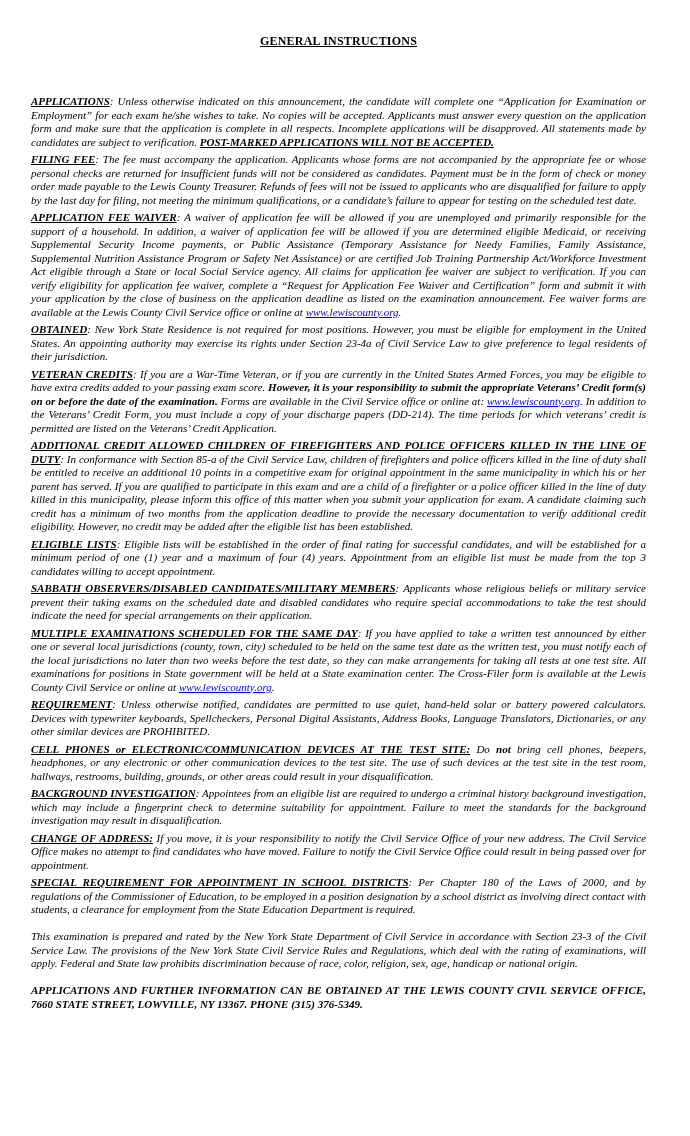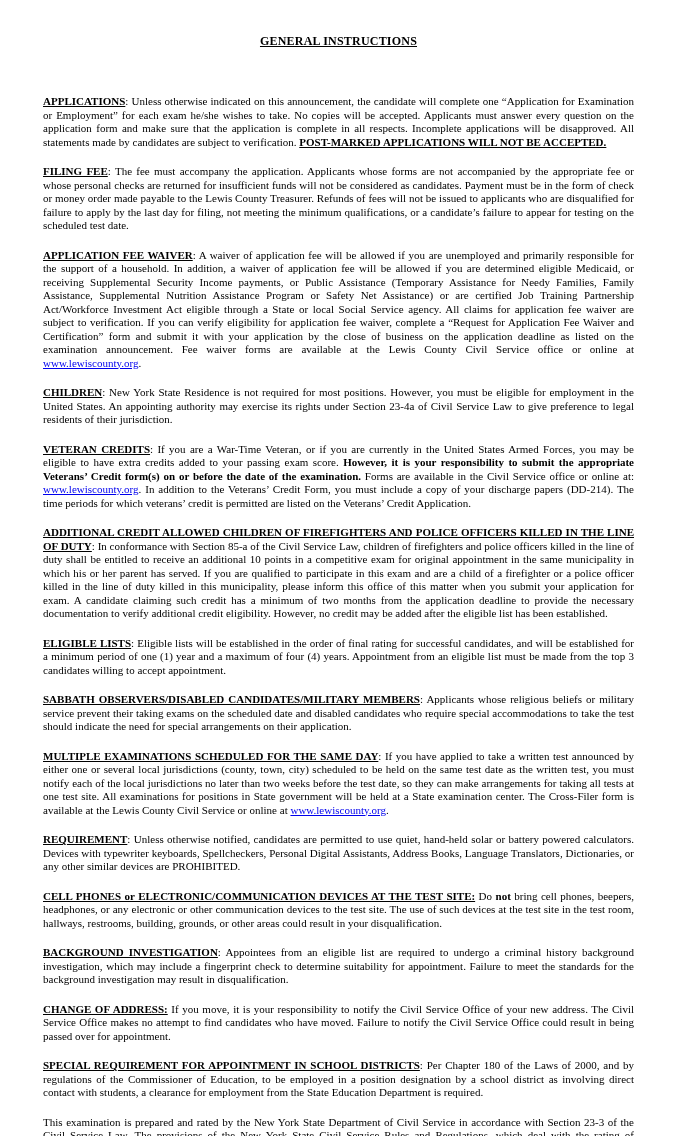--- a/index.html
+++ b/index.html
@@ -24,21 +24,22 @@
     text-decoration: underline;
     margin: 4px 0 46px 0;
     letter-spacing: 0.2px;
   }
   .doc-body {
     font-size: 11px;
     line-height: 13.5px;
     text-align: justify;
   }
   .para {
-    margin: 16px;
+    margin: 4px;
+    font-style: italic;
   }
   .para.gap {
     margin-top: 13.5px;
   }
   .run-h {
     font-weight: bold;
     text-decoration: underline;
   }
   .run-b {
     font-weight: bold;
@@ -56,21 +57,21 @@
 </style>
 </head>
 <body>
 
 <div class="page">
   <div class="doc-title">GENERAL INSTRUCTIONS</div>
   <div class="doc-body">
       <p class="para"><span class="run-h">APPLICATIONS</span><span class="run-n">:  Unless otherwise indicated on this announcement, the candidate will complete one “Application for Examination or Employment” for each exam he/she wishes to take.  No copies will be accepted.  Applicants must answer every question on the application form and make sure that the application is complete in all respects.  Incomplete applications will be disapproved.  All statements made by candidates are subject to verification.  </span><span class="run-hb">POST-MARKED APPLICATIONS WILL NOT BE ACCEPTED.</span></p>
       <p class="para"><span class="run-h">FILING FEE</span><span class="run-n">:  The fee must accompany the application.  Applicants whose forms are not accompanied by the appropriate fee or whose personal checks are returned for insufficient funds will not be considered as candidates.  Payment must be in the form of check or money order made payable to the Lewis County Treasurer.  Refunds of fees will not be issued to applicants who are disqualified for failure to apply by the last day for filing, not meeting the minimum qualifications, or a candidate’s failure to appear for testing on the scheduled test date.</span></p>
       <p class="para"><span class="run-h">APPLICATION FEE WAIVER</span><span class="run-n">:  A waiver of application fee will be allowed if you are unemployed and primarily responsible for the support of a household.  In addition, a waiver of application fee will be allowed if you are determined eligible Medicaid, or receiving Supplemental Security Income payments, or Public Assistance (Temporary Assistance for Needy Families, Family Assistance, Supplemental Nutrition Assistance Program or Safety Net Assistance) or are certified Job Training Partnership Act/Workforce Investment Act eligible through a State or local Social Service agency.  All claims for application fee waiver are subject to verification.  If you can verify eligibility for application fee waiver, complete a “Request for Application Fee Waiver and Certification” form and submit it with your application by the close of business on the application deadline as listed on the examination announcement.  Fee waiver forms are available at the Lewis County Civil Service office or online at </span><span class="run-l">www.lewiscounty.org</span><span class="run-n">.</span></p>
-      <p class="para"><span class="run-h">CHILDREN</span><span class="run-n">:  New York State Residence is not required for most positions.  However, you must be eligible for employment in the United States.  An appointing authority may exercise its rights under Section 23-4a of Civil Service Law to give preference to legal residents of their jurisdiction.</span></p>
+      <p class="para"><span class="run-h">OBTAINED</span><span class="run-n">:  New York State Residence is not required for most positions.  However, you must be eligible for employment in the United States.  An appointing authority may exercise its rights under Section 23-4a of Civil Service Law to give preference to legal residents of their jurisdiction.</span></p>
       <p class="para"><span class="run-h">VETERAN CREDITS</span><span class="run-n">:  If you are a War-Time Veteran, or if you are currently in the United States Armed Forces, you may be eligible to have extra credits added to your passing exam score.  </span><span class="run-b">However, it is your responsibility to submit the appropriate Veterans’ Credit form(s) on or before the date of the examination.</span><span class="run-n">    Forms are available in the Civil Service office or online at: </span><span class="run-l">www.lewiscounty.org</span><span class="run-n">.    In addition to the Veterans’ Credit Form, you must include a copy of your discharge papers (DD-214).  The time periods for which veterans’ credit is permitted are listed on the Veterans’ Credit Application.</span></p>
       <p class="para"><span class="run-h">ADDITIONAL CREDIT ALLOWED CHILDREN OF FIREFIGHTERS AND POLICE OFFICERS KILLED IN THE LINE OF DUTY</span><span class="run-n">:  In conformance with Section 85-a of the Civil Service Law, children of firefighters and police officers killed in the line of duty shall be entitled to receive an additional 10 points in a competitive exam for original appointment in the same municipality in which his or her parent has served.  If you are qualified to participate in this exam and are a child of a firefighter or a police officer killed in the line of duty killed in this municipality, please inform this office of this matter when you submit your application for exam.  A candidate claiming such credit has a minimum of two months from the application deadline to provide the necessary documentation to verify additional credit eligibility.  However, no credit may be added after the eligible list has been established.</span></p>
       <p class="para"><span class="run-h">ELIGIBLE LISTS</span><span class="run-n">:  Eligible lists will be established in the order of final rating for successful candidates, and will be established for a minimum period of one (1) year and a maximum of four (4) years.  Appointment from an eligible list must be made from the top 3 candidates willing to accept appointment.</span></p>
       <p class="para"><span class="run-h">SABBATH OBSERVERS/DISABLED CANDIDATES/MILITARY MEMBERS</span><span class="run-n">:  Applicants whose religious beliefs or military service prevent their taking exams on the scheduled date and disabled candidates who require special accommodations to take the test should indicate the need for special arrangements on their application.</span></p>
       <p class="para"><span class="run-h">MULTIPLE EXAMINATIONS SCHEDULED FOR THE SAME DAY</span><span class="run-n">:  If you have applied to take a written test announced by either one or several local jurisdictions (county, town, city) scheduled to be held on the same test date as the written test, you must notify each of the local jurisdictions no later than two weeks before the test date, so they can make arrangements for taking all tests at one test site.  All examinations for positions in State government will be held at a State examination center.  The Cross-Filer form is available at the Lewis County Civil Service or online at </span><span class="run-l">www.lewiscounty.org</span><span class="run-n">.</span></p>
       <p class="para"><span class="run-h">REQUIREMENT</span><span class="run-n">:  Unless otherwise notified, candidates are permitted to use quiet, hand-held solar or battery powered calculators.  Devices with typewriter keyboards, Spellcheckers, Personal Digital Assistants, Address Books, Language Translators, Dictionaries, or any other similar devices are PROHIBITED.</span></p>
       <p class="para"><span class="run-h">CELL PHONES or ELECTRONIC/COMMUNICATION DEVICES AT THE TEST SITE:</span><span class="run-n">  Do </span><span class="run-b">not</span><span class="run-n"> bring cell phones, beepers, headphones, or any electronic or other communication devices to the test site.  The use of such devices at the test site in the test room, hallways, restrooms, building, grounds, or other areas could result in your disqualification.</span></p>
       <p class="para"><span class="run-h">BACKGROUND INVESTIGATION</span><span class="run-n">:  Appointees from an eligible list are required to undergo a criminal history background investigation, which may include a fingerprint check to determine suitability for appointment.  Failure to meet the standards for the background investigation may result in disqualification.</span></p>
       <p class="para"><span class="run-h">CHANGE OF ADDRESS:</span><span class="run-n">  If you move, it is your responsibility to notify the Civil Service Office of your new address.  The Civil Service Office makes no attempt to find candidates who have moved.  Failure to notify the Civil Service Office could result in being passed over for appointment.</span></p>
       <p class="para"><span class="run-h">SPECIAL REQUIREMENT FOR APPOINTMENT IN SCHOOL DISTRICTS</span><span class="run-n">:  Per Chapter 180 of the Laws of 2000, and by regulations of the Commissioner of Education, to be employed in a position designation by a school district as involving direct contact with students, a clearance for employment from the State Education Department is required.</span></p>

